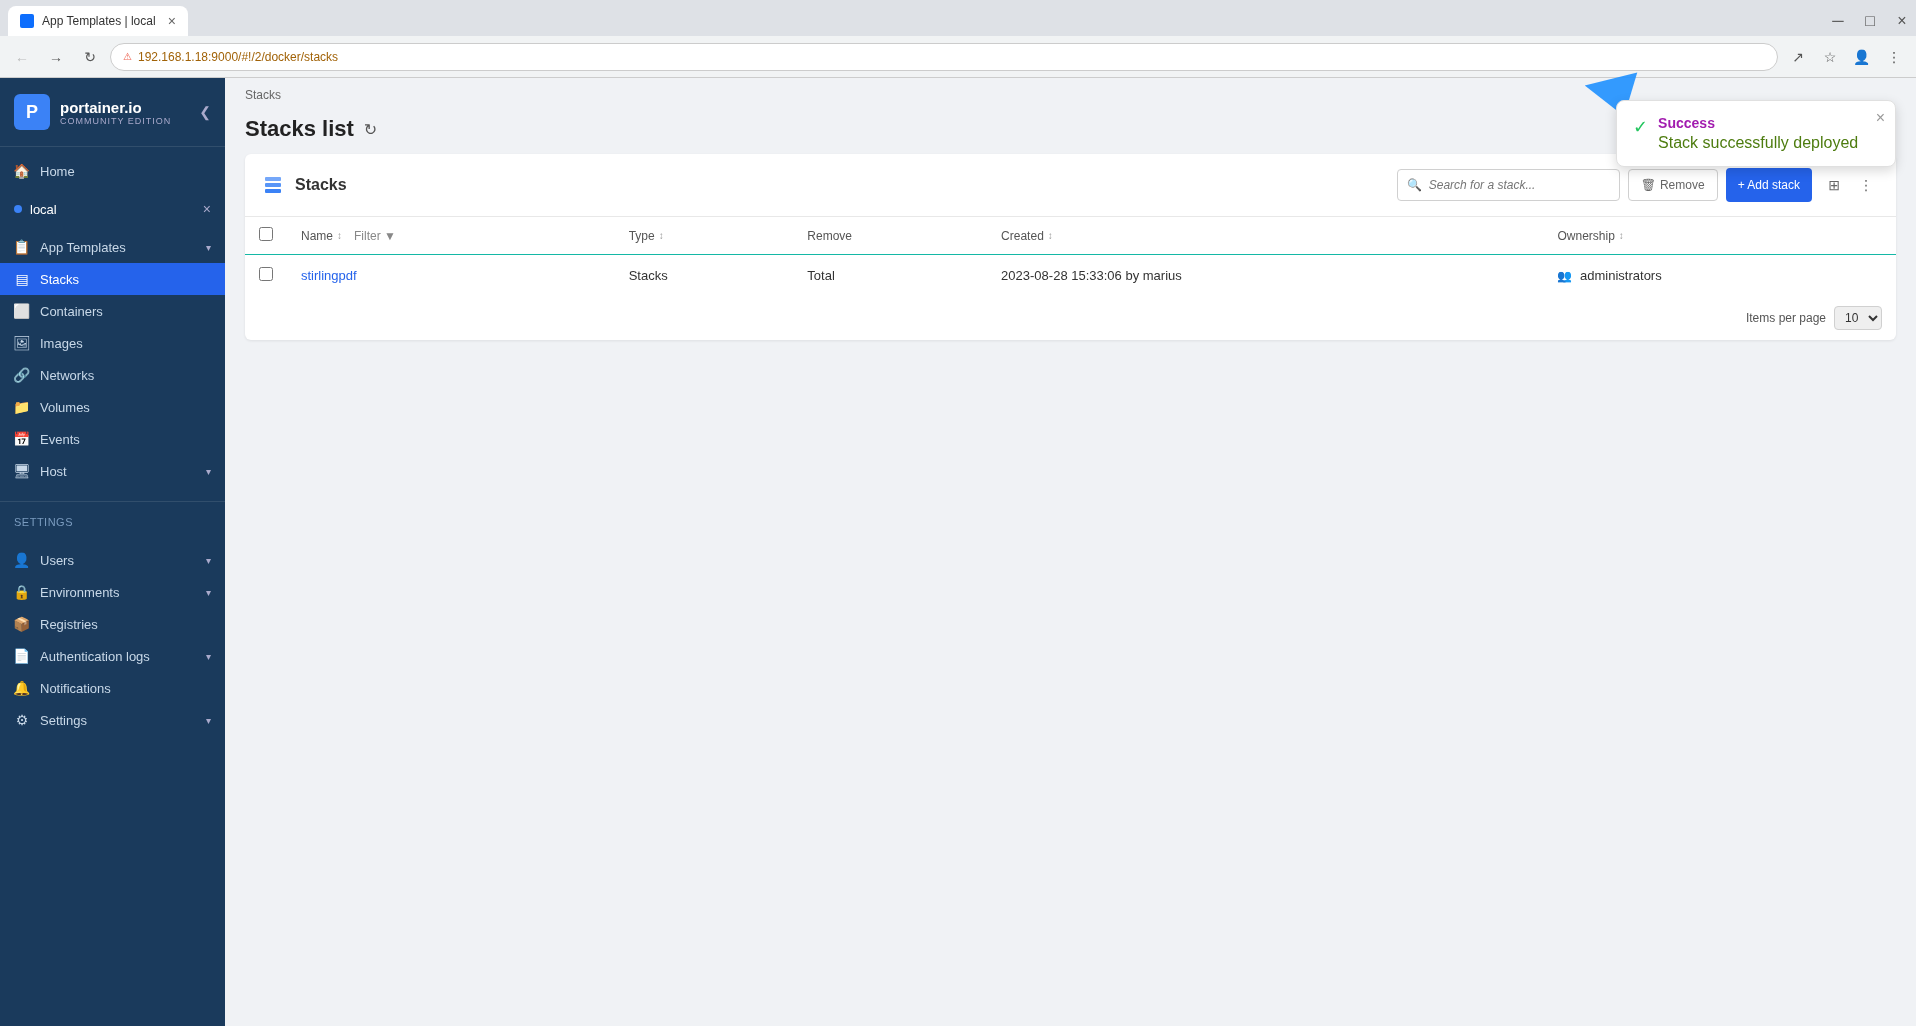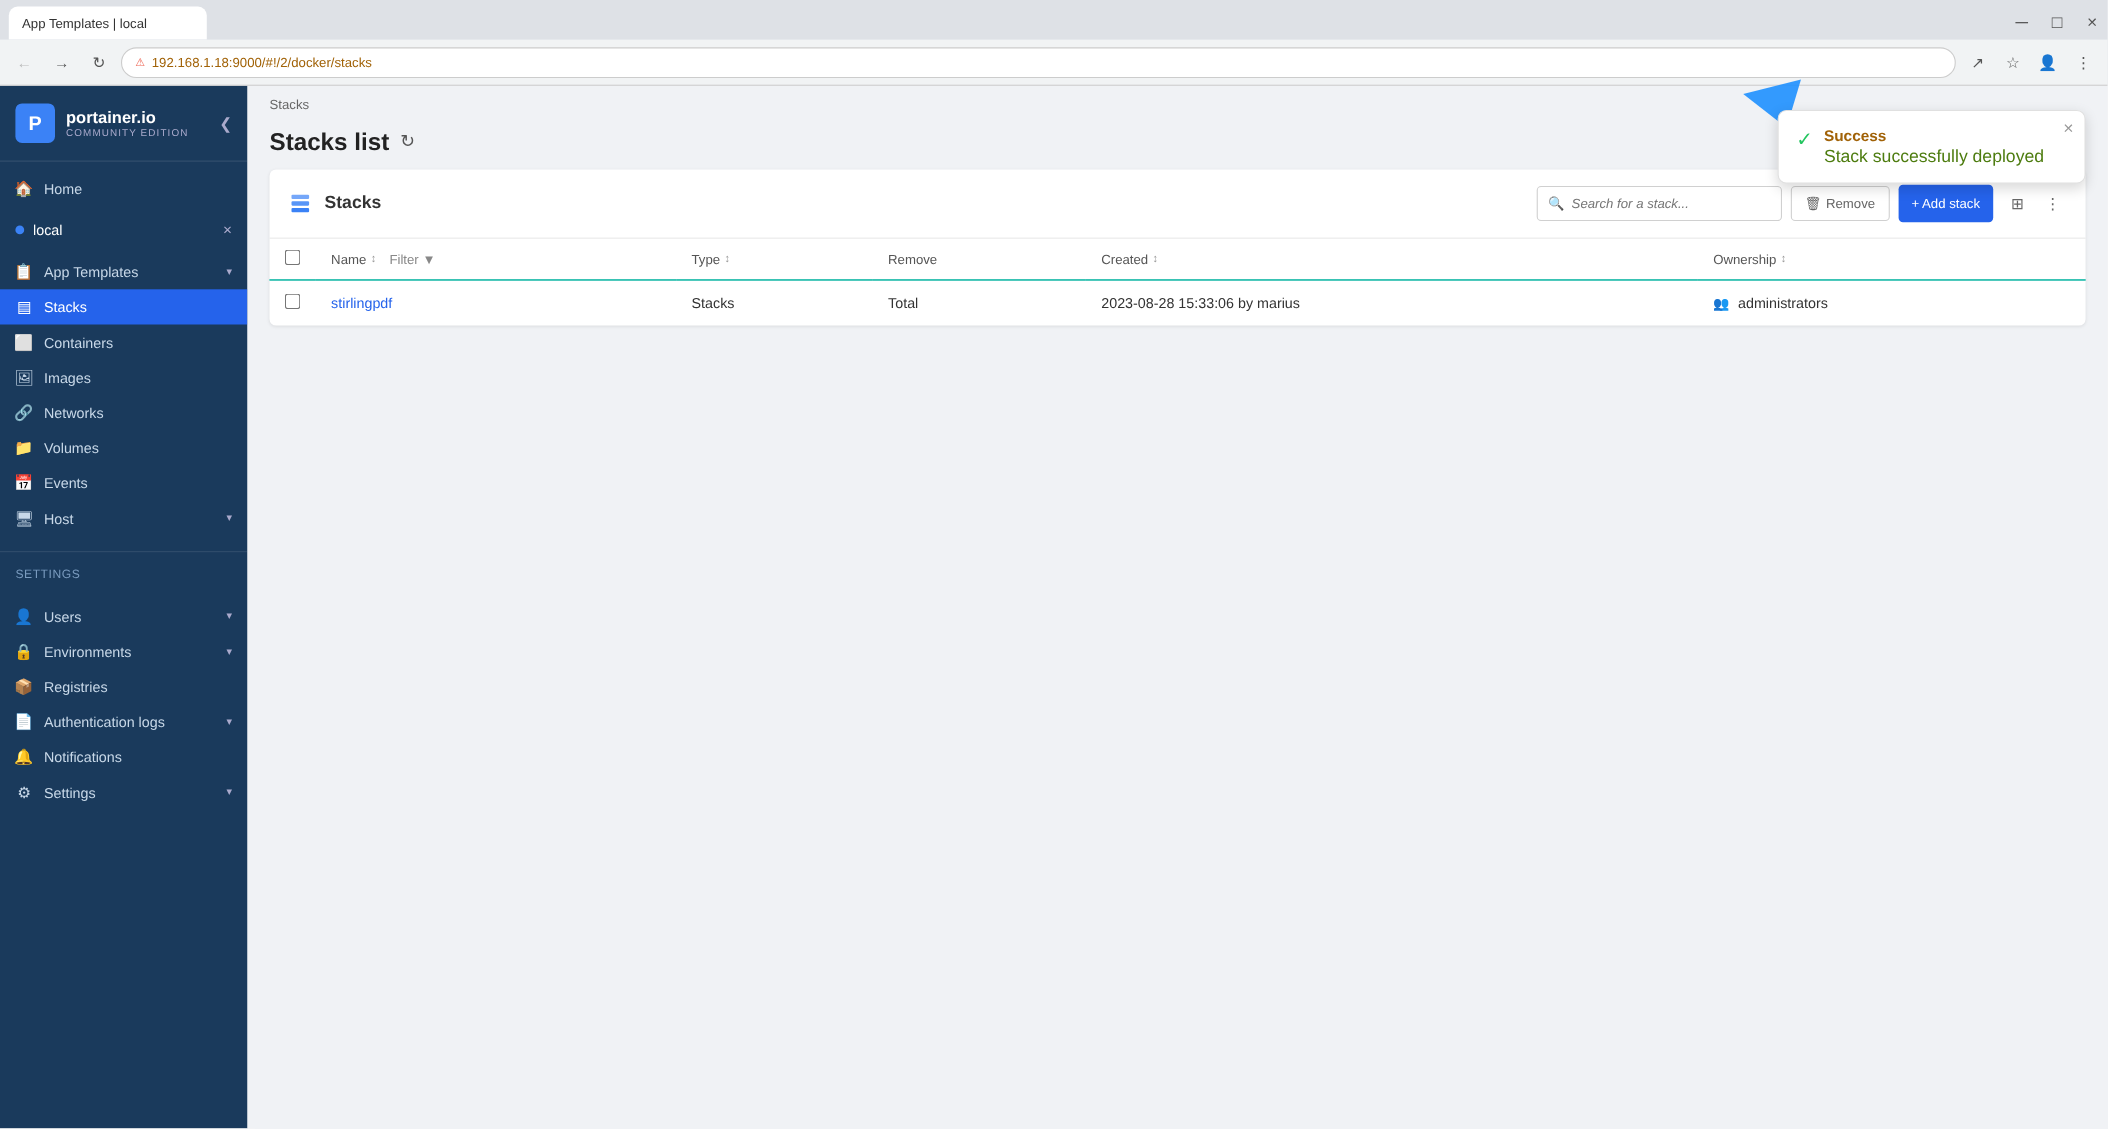--- a/index.html
+++ b/index.html
@@ -1,21 +1,21 @@
 <!DOCTYPE html>
 <html><head>
   <meta charset="utf-8">
   <style>
     * { margin: 0; padding: 0; box-sizing: border-box; }
     body { font-family: -apple-system, BlinkMacSystemFont, 'Segoe UI', sans-serif; font-size: 13px; background: #f5f5f5; display: flex; flex-direction: column; height: 100vh; overflow: hidden; }
 
     
     .browser-chrome { background: #dee1e6; display: flex; flex-direction: column; }
     .browser-tabs { display: flex; align-items: center; padding: 6px 0 0 0; background: #dee1e6; height: 36px; }
-    .browser-tab { background: #fff; display: flex; align-items: flex-start; padding: 0 12px; height: 30px; border-radius: 8px 8px 0 0; font-size: 12px; color: #333; gap: 8px; min-width: 180px; flex-direction: column; }
+    .browser-tab { background: #fff; display: flex; align-items: center; padding: 0 12px; height: 30px; border-radius: 8px 8px 0 0; font-size: 12px; color: #333; gap: 8px; min-width: 180px; }
     .browser-tab-favicon { width: 14px; height: 14px; background: #0d6efd; border-radius: 2px; }
     .browser-tab-close { margin-left: auto; cursor: pointer; color: #666; font-size: 14px; }
     .browser-toolbar { background: #f1f3f4; display: flex; align-items: center; padding: 6px 8px; gap: 6px; height: 42px; border-bottom: 1px solid #ccc; }
     .browser-nav-btn { width: 28px; height: 28px; border-radius: 50%; border: none; background: none; cursor: pointer; display: flex; align-items: center; justify-content: center; color: #555; font-size: 14px; }
     .browser-nav-btn.disabled { color: #bbb; cursor: default; }
     .address-bar { flex: 1; height: 28px; border: 1px solid #ccc; border-radius: 20px; padding: 0 12px; font-size: 12px; color: #333; background: #fff; display: flex; align-items: center; gap: 6px; }
     .address-bar-lock { color: #e65; font-size: 10px; }
     .address-bar-url { font-size: 12px; color: #a16207; }
     .browser-actions { display: flex; gap: 4px; align-items: center; }
     .browser-action-btn { width: 28px; height: 28px; border-radius: 50%; border: none; background: none; cursor: pointer; display: flex; align-items: center; justify-content: center; color: #555; font-size: 14px; }
@@ -85,21 +85,21 @@
     .per-page-select { border: 1px solid #d0d0d0; border-radius: 4px; padding: 3px 6px; font-size: 12px; color: #333; }
 
     
     .stacks-icon { width: 24px; height: 24px; display: flex; align-items: center; justify-content: center; }
 
     
     .toast-container { position: fixed; top: 100px; right: 20px; z-index: 1000; }
     .toast { background: #fff; border: 1px solid #e0e0e0; border-radius: 8px; padding: 14px 16px; box-shadow: 0 4px 12px rgba(0,0,0,0.15); display: flex; align-items: flex-start; gap: 10px; min-width: 280px; position: relative; }
     .toast-icon { color: #22c55e; font-size: 18px; margin-top: 1px; }
     .toast-content { flex: 1; }
-    .toast-title { font-size: 14px; font-weight: 600; color: #a16207; margin-bottom: 3px; }
+    .toast-title { font-size: 14px; font-weight: 600; color: #a21caf; margin-bottom: 3px; }
     .toast-message { font-size: 16px; color: #4d7c0f; }
     .toast-close { color: #999; cursor: pointer; font-size: 16px; position: absolute; top: 8px; right: 10px; }
 
     
     .arrow-pointer { position: fixed; top: 68px; right: 270px; z-index: 999; width: 70px; height: 60px; }
 
     
     .ownership-icon { font-size: 12px; color: #555; margin-right: 4px; }
   </style>
 </head>
@@ -313,20 +313,28 @@
             <td>Total</td>
             <td>2023-08-28 15:33:06 by marius</td>
             <td>
               <span class="ownership-icon">👥</span>
               <span>administrators</span>
             </td>
           </tr>
         </tbody>
       </table>
 
+      <div class="items-per-page">
+        <span>Items per page</span>
+        <select class="per-page-select">
+          <option value="10" selected="">10</option>
+          <option value="25">25</option>
+          <option value="50">50</option>
+        </select>
+      </div>
     </div>
   </div>
 </div>
 
 <div class="arrow-pointer">
   <svg viewBox="0 0 80 70" fill="none" xmlns="http://www.w3.org/2000/svg">
     <polygon points="10,20 70,5 55,55" fill="#1e90ff" opacity="0.9"></polygon>
   </svg>
 </div>
 

